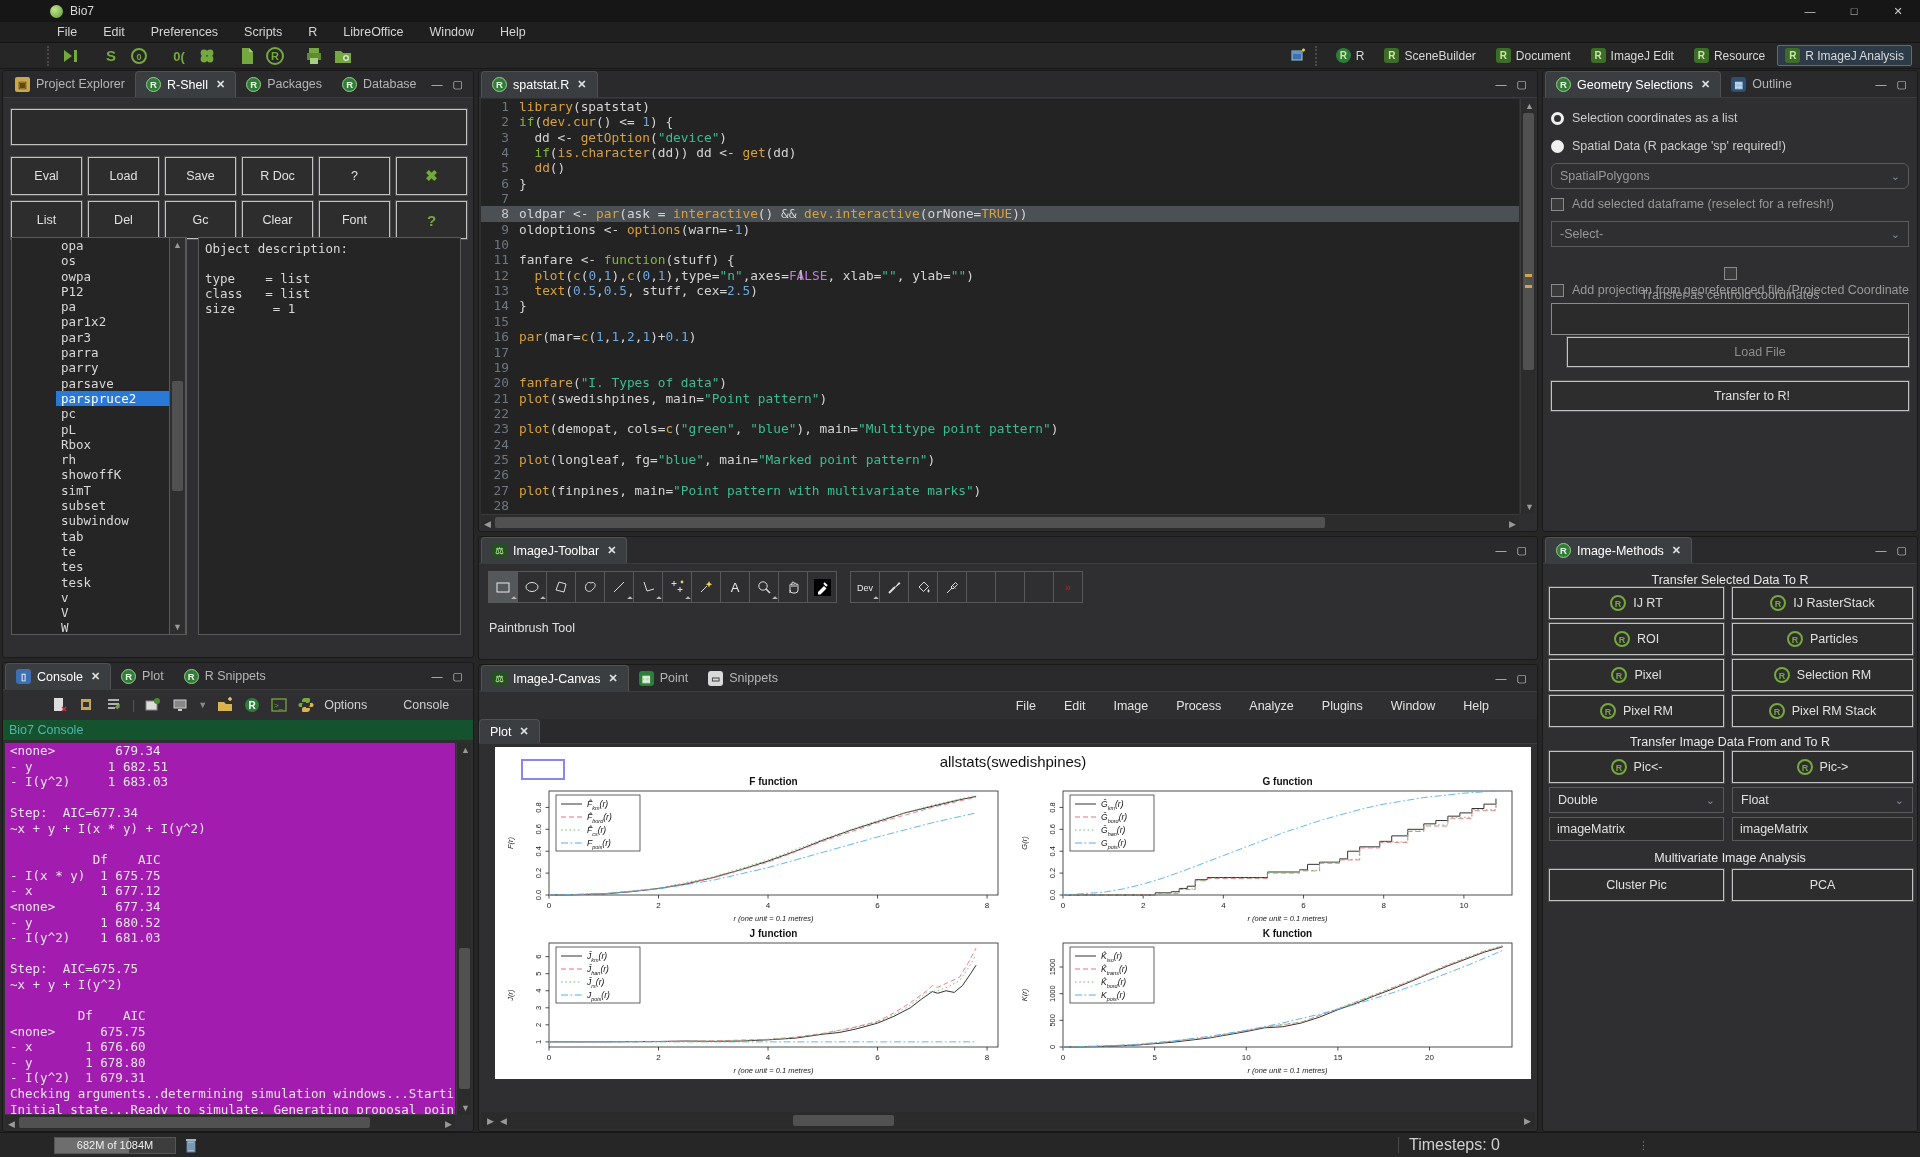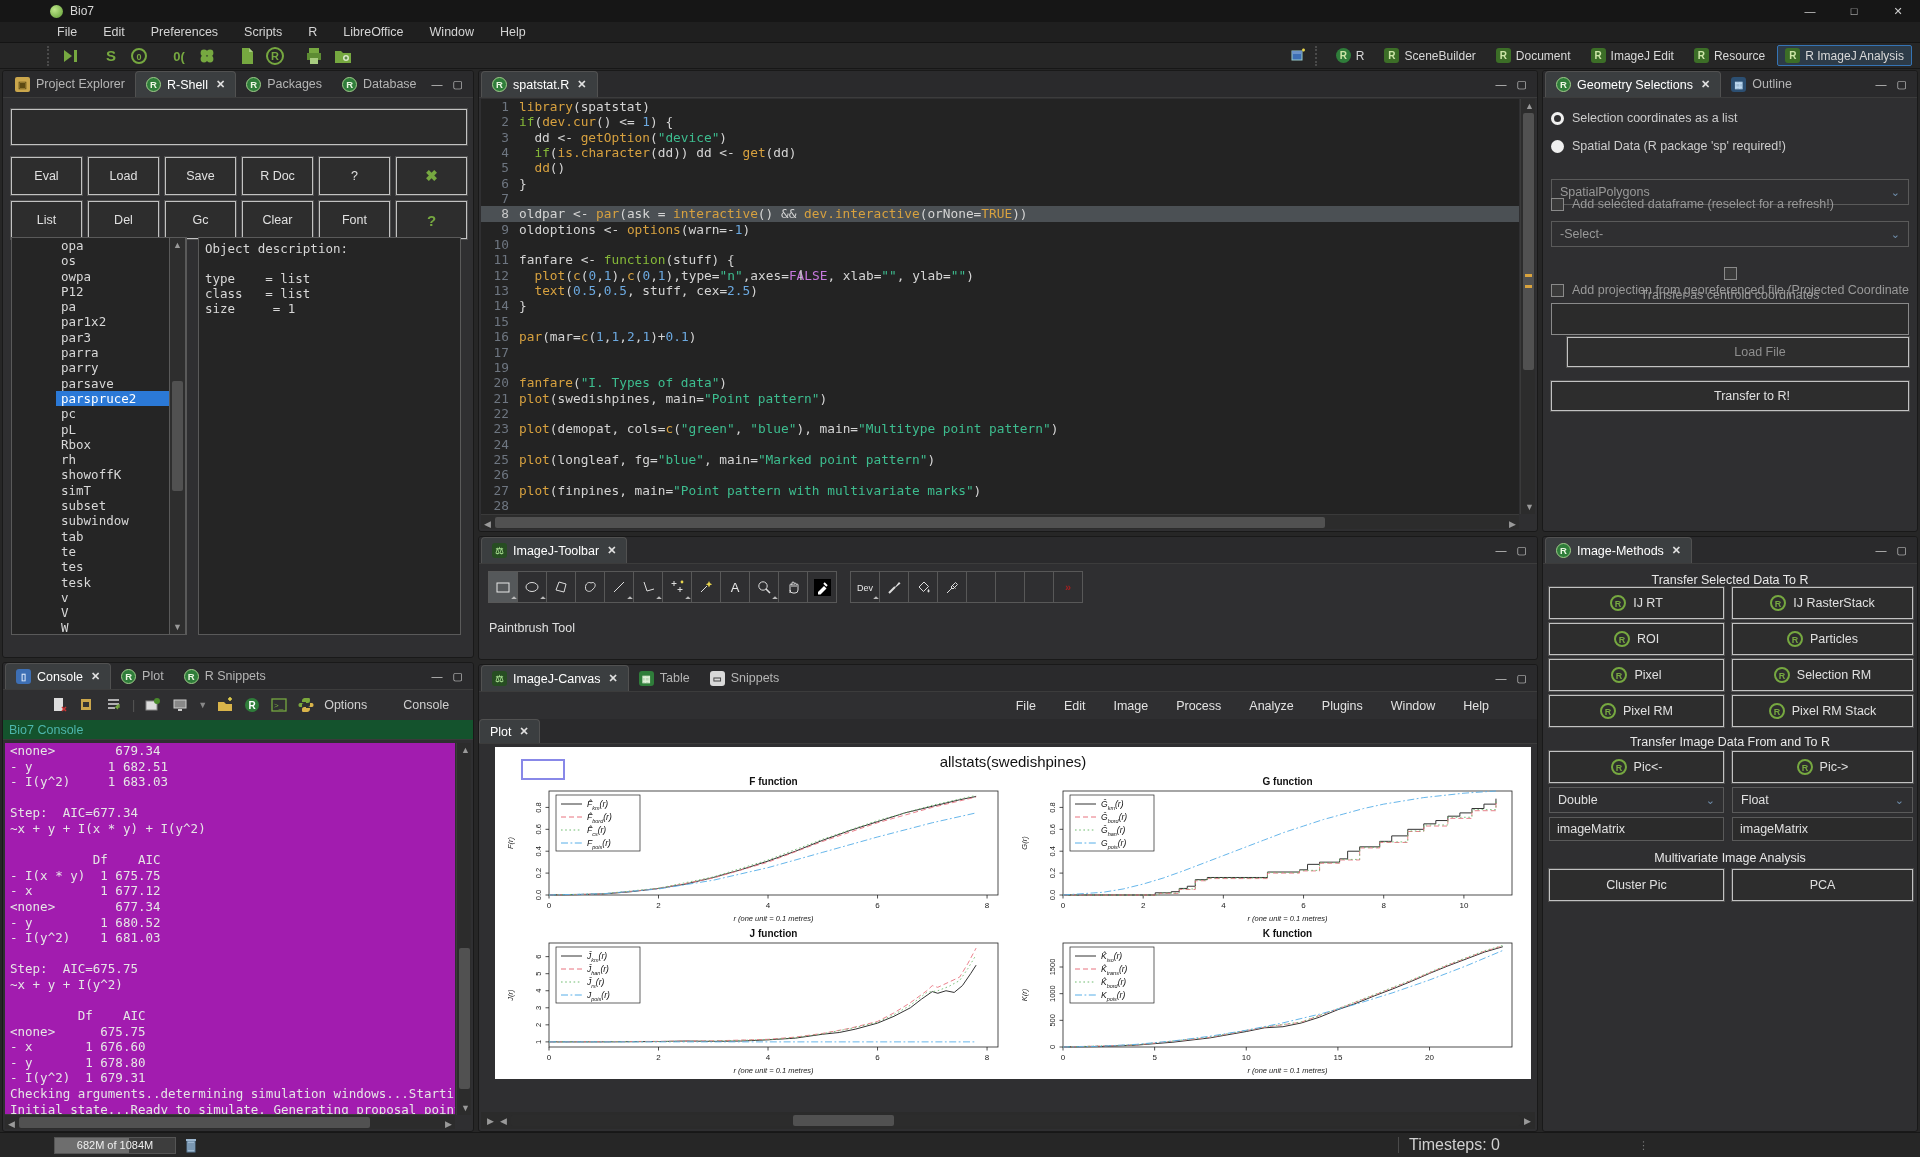--- a/index.html
+++ b/index.html
@@ -685,21 +685,21 @@
 
 <div class="panel" id="canvas-panel" style="left:478px; top:664px; width:1060px; height:468px;">
   <div class="tabbar" id="canvas-tabs">
       <div class="tab active">
         <span class="ticon scope">⚖</span>
         <span>ImageJ-Canvas</span>
         <span class="x">✕</span>
       </div>
       <div class="tab">
         <span class="ticon table">▦</span>
-        <span>Table</span>
+        <span>Point</span>
       </div>
       <div class="tab">
         <span class="ticon doc">▭</span>
         <span>Snippets</span>
       </div>
       <div class="minmax">
         <span>—</span>
         <span>▢</span>
       </div>
     </div>
@@ -908,21 +908,21 @@
     </div>
   </div>
   <div class="gs-row" style="top:40px;">
     <span class="radio ring"></span>
     <span>Selection coordinates as a list</span>
   </div>
   <div class="gs-row" style="top:68px;">
     <span class="radio solid"></span>
     <span>Spatial Data (R package 'sp' required!)</span>
   </div>
-  <div class="dropdown" style="top:108px;">
+  <div class="dropdown" style="top:92px;border-radius:6px;">
     <span>SpatialPolygons</span>
     <span class="chev">⌄</span>
   </div>
   <div class="gs-row gray" style="top:126px;">
     <span class="checkbox"></span>
     <span>Add selected dataframe (reselect for a refresh!)</span>
   </div>
   <div class="dropdown" style="top:150px;">
     <span>-Select-</span>
     <span class="chev">⌄</span>

